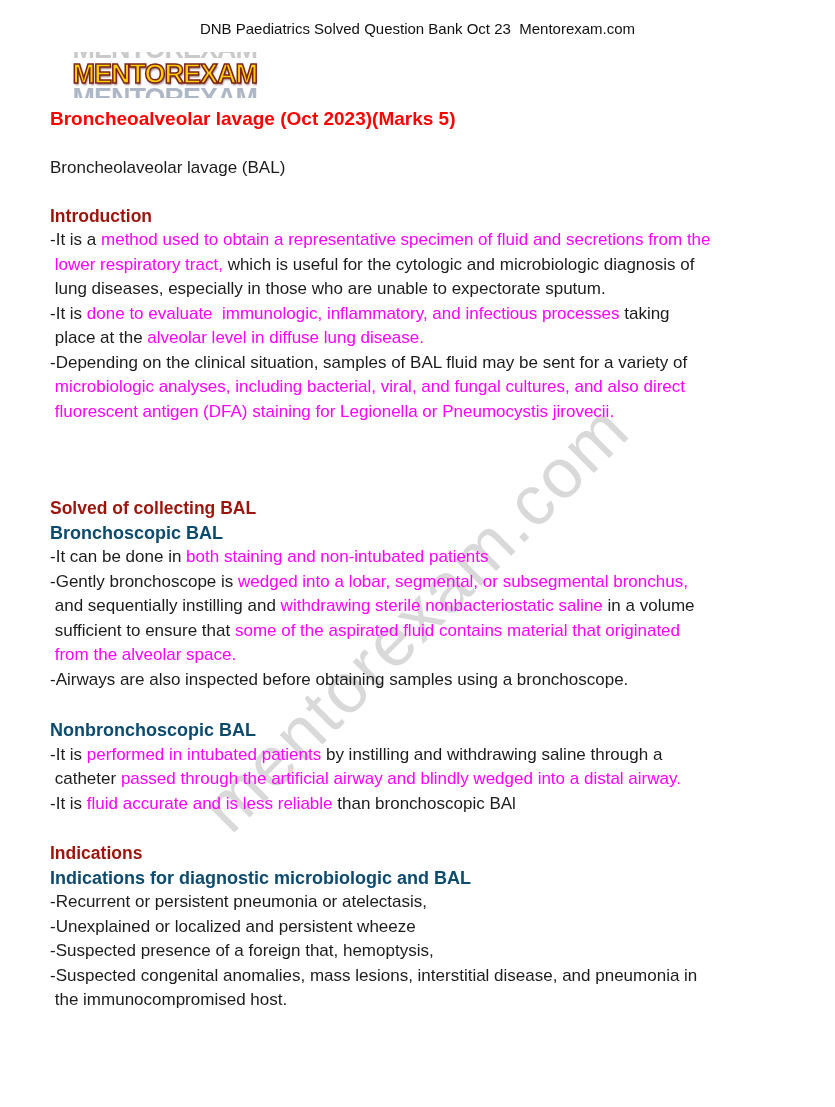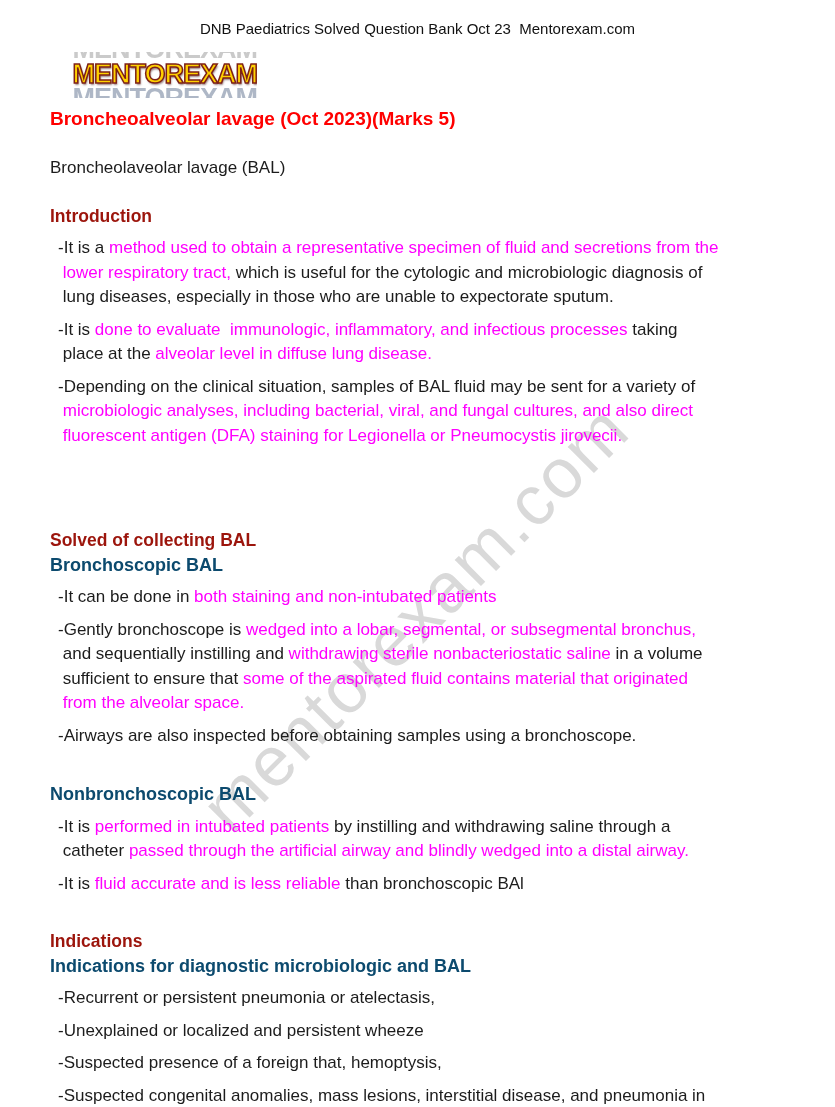--- a/index.html
+++ b/index.html
@@ -75,21 +75,21 @@
   }
   .heading{
     font-weight:bold;
     font-size:17.5px;
     line-height:24.5px;
     white-space:pre-wrap;
   }
   .heading.darkred{color:#9c150c;}
   .heading.blue{color:#0c4a6e;font-size:18px;}
   .rich{
-    margin:8px;
+    margin:0;
     font-size:17px;
     line-height:24.5px;
     white-space:pre-wrap;
   }
   .seg-black{color:#1c1c1c;}
   .seg-magenta{color:#ff00ff;}
 </style>
 </head>
 <body>
 

